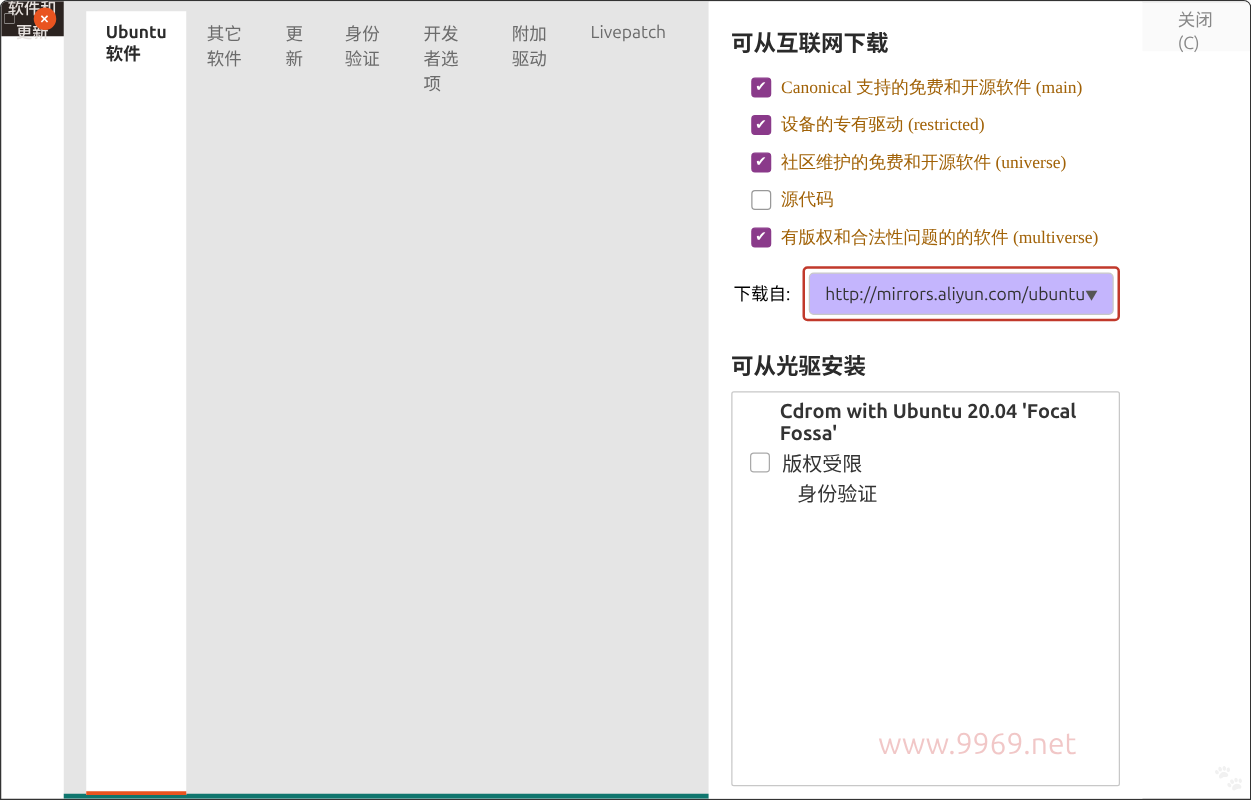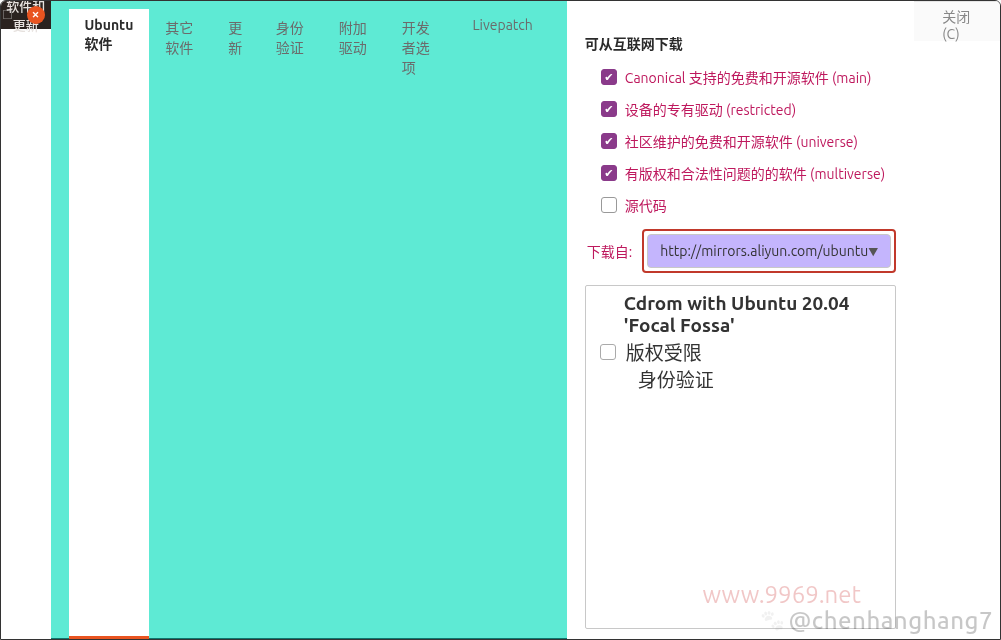--- a/index.html
+++ b/index.html
@@ -56,22 +56,22 @@
     .win-btn.maximize::before { content: "▢"; font-size: 9px; }
     .win-btn.close {
       background: #e95420;
       color: #fff;
     }
     .win-btn.close::before { content: "✕"; font-size: 9px; font-weight: bold; }
     .tabs {
       display: flex;
       gap: 0;
       padding: 8px 18px 0 18px;
-      border-bottom: 1px solid #0f766e;
-      background: #5eead4;
+      border-bottom: 4px solid #0f766e;
+      background: #e5e5e5;
     }
     .tab {
       padding: 8px 16px 8px 16px;
       color: #6b6b6b;
       font-size: 14px;
       cursor: pointer;
       border-bottom: 3px solid transparent;
       margin-bottom: -1px;
     }
     .tab.active {
@@ -82,31 +82,32 @@
     }
     .content {
       padding: 10px 18px 10px 18px;
       flex: 1;
       display: flex;
       flex-direction: column;
       background: #fff;
     }
     .section-header {
       font-weight: 600;
-      font-size: 14px;
+      font-size: 18px;
       color: #2a2a2a;
-      margin: 22px 0 8px 0;
+      margin: 10px 0 8px 0;
     }
     .check-row {
       display: flex;
       align-items: center;
       gap: 8px;
       padding: 6px 0 6px 16px;
       font-size: 14px;
-      color: #be185d;
+      color: #a16207;
+      font-family: Liberation Serif, serif;
     }
     .checkbox {
       width: 16px; height: 16px;
       border: 1.5px solid #8a5a8a;
       border-radius: 3px;
       display: inline-flex; align-items: center; justify-content: center;
       background: #fff;
       flex-shrink: 0;
     }
     .checkbox.checked {
@@ -121,21 +122,21 @@
     }
     .checkbox.unchecked { border-color: #999; }
     .download-row {
       display: flex;
       align-items: center;
       gap: 10px;
       margin: 8px 0 12px 0;
     }
     .download-label {
       font-size: 14px;
-      color: #be185d;
+      color: #000000;
       white-space: nowrap;
       padding-left: 2px;
     }
     .dropdown-wrap {
       flex: 1;
       border: 2.5px solid #c1392b;
       border-radius: 4px;
       padding: 3px;
     }
     .dropdown {
@@ -152,21 +153,21 @@
       color: #333;
       cursor: pointer;
     }
     .chevron { font-size: 10px; color: #555; }
     .cdrom-box {
       border: 1px solid #c8c8c8;
       border-radius: 2px;
       flex: 1;
       min-height: 230px;
       padding: 6px 10px;
-      font-size: 19px;
+      font-size: 16px;
       color: #333;
       background: #fff;
       overflow: auto;
     }
     .cdrom-title { font-weight: 600; padding-left: 28px; margin-bottom: 2px; }
     .cdrom-line { display: flex; align-items: center; gap: 10px; padding-left: 4px;}
     .cdrom-sub { padding-left: 42px; }
     .cdrom-check {
       width: 16px; height: 16px; border: 1.5px solid #aaa; border-radius: 3px; flex-shrink: 0;
     }
@@ -230,72 +231,72 @@
       <span class="win-btn maximize"></span>
       <span class="win-btn close"></span>
     </div>
   </div>
 
   <div class="tabs">
     <div class="tab active"><span>Ubuntu 软件</span></div>
     <div class="tab"><span>其它软件</span></div>
     <div class="tab"><span>更新</span></div>
     <div class="tab"><span>身份验证</span></div>
+    <div class="tab"><span>开发者选项</span></div>
     <div class="tab"><span>附加驱动</span></div>
-    <div class="tab"><span>开发者选项</span></div>
     <div class="tab"><span>Livepatch</span></div>
   </div>
 
   <div class="content">
     <div class="section-header">可从互联网下载</div>
 
     <div class="check-row">
       <span class="checkbox checked"></span>
       <span>Canonical 支持的免费和开源软件 (main)</span>
     </div>
     <div class="check-row">
       <span class="checkbox checked"></span>
       <span>设备的专有驱动 (restricted)</span>
     </div>
     <div class="check-row">
       <span class="checkbox checked"></span>
       <span>社区维护的免费和开源软件 (universe)</span>
     </div>
     <div class="check-row">
+      <span class="checkbox unchecked"></span>
+      <span>源代码</span>
+    </div>
+    <div class="check-row">
       <span class="checkbox checked"></span>
       <span>有版权和合法性问题的的软件 (multiverse)</span>
-    </div>
-    <div class="check-row">
-      <span class="checkbox unchecked"></span>
-      <span>源代码</span>
     </div>
 
     <div class="download-row">
       <span class="download-label">下载自:</span>
       <div class="dropdown-wrap">
         <div class="dropdown">
           <span>http://mirrors.aliyun.com/ubuntu</span>
           <span class="chevron">▼</span>
         </div>
       </div>
     </div>
 
+    <div class="section-header">可从光驱安装</div>
 
     <div class="cdrom-box">
       <div class="cdrom-title">Cdrom with Ubuntu 20.04 'Focal Fossa'</div>
       <div class="cdrom-line">
         <span class="cdrom-check"></span>
         <span>版权受限</span>
       </div>
       <div class="cdrom-sub">身份验证</div>
     </div>
   </div>
 
   <div class="footer">
     <span class="close-label">关闭(C)</span>
   </div>
 </div>
 
 <div class="watermark2">www.9969.net</div>
 <div class="watermark">
   <span class="paw"></span>
-  <span>@chenhanghang7</span>
 </div>
 
 </body></html>

